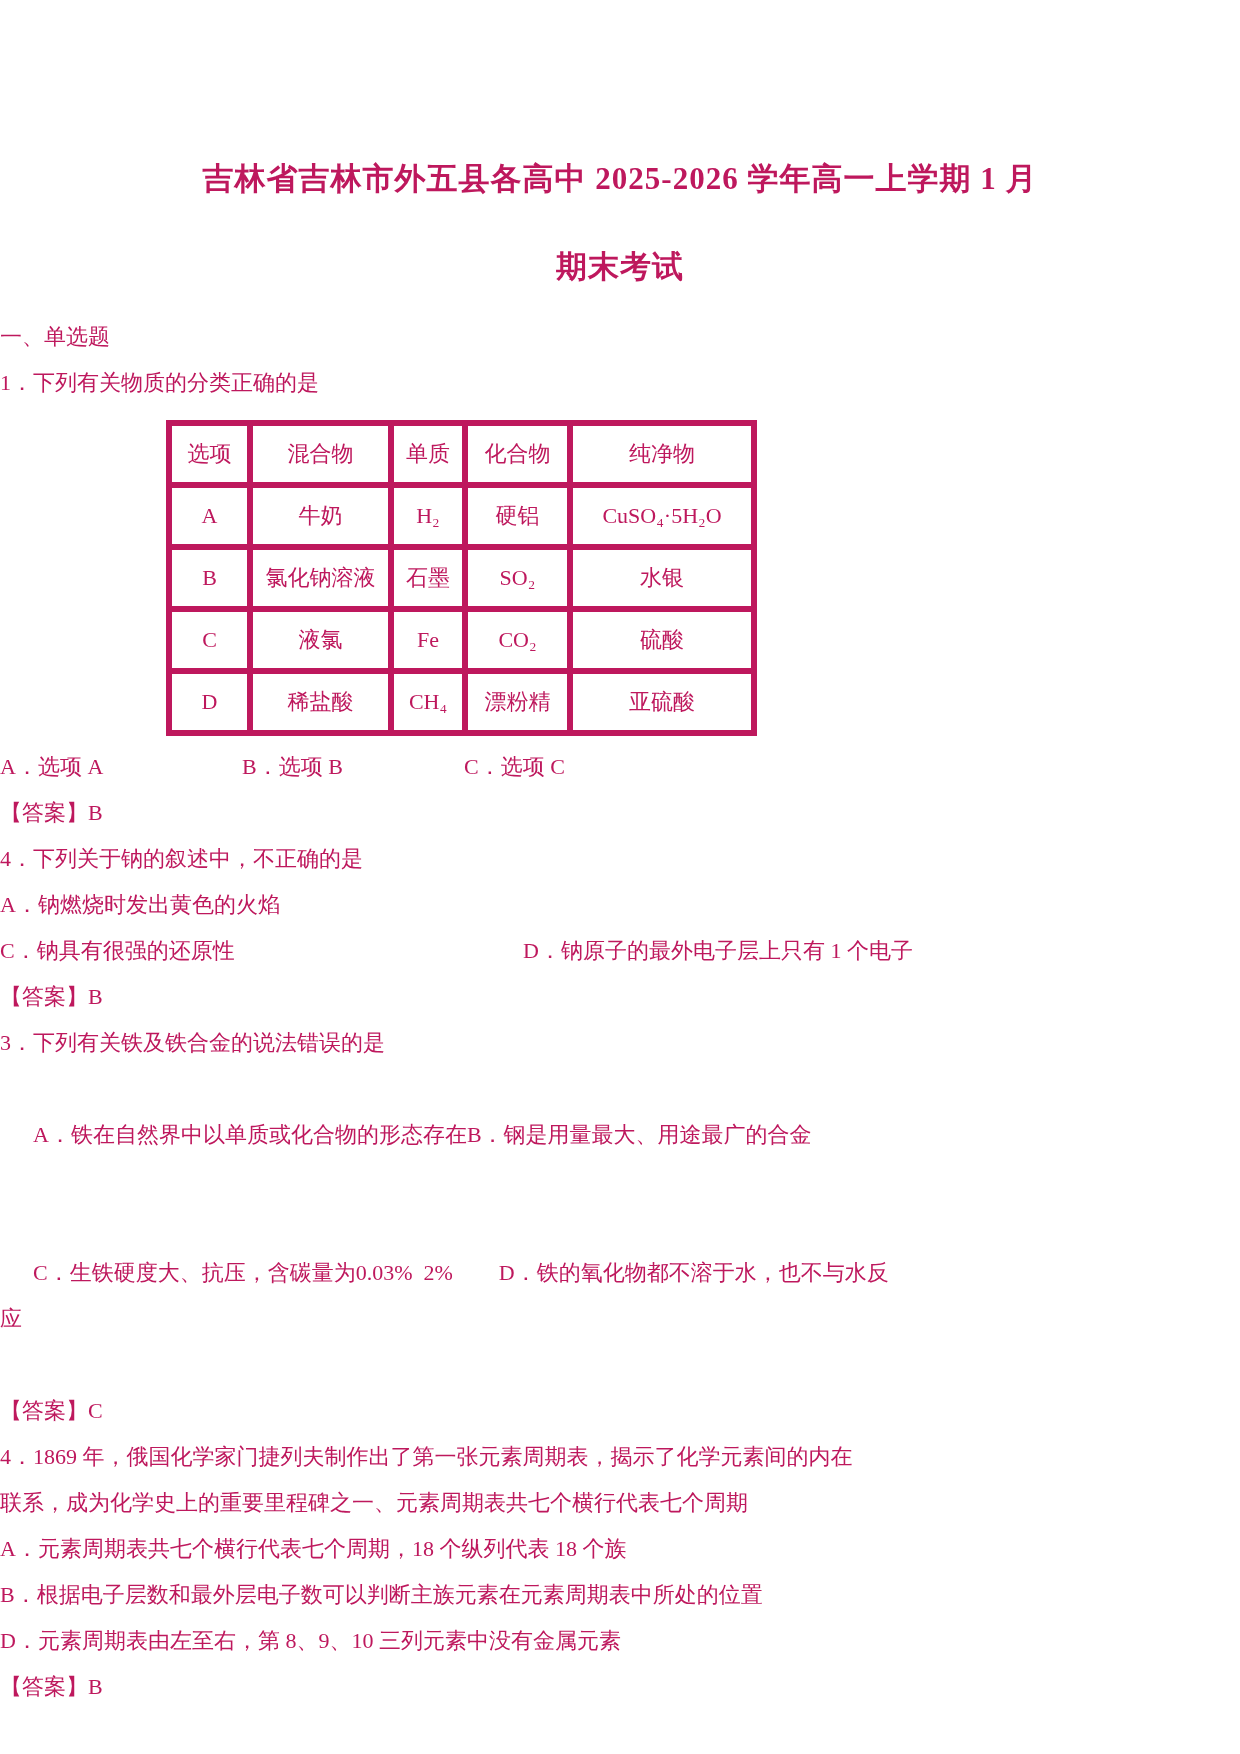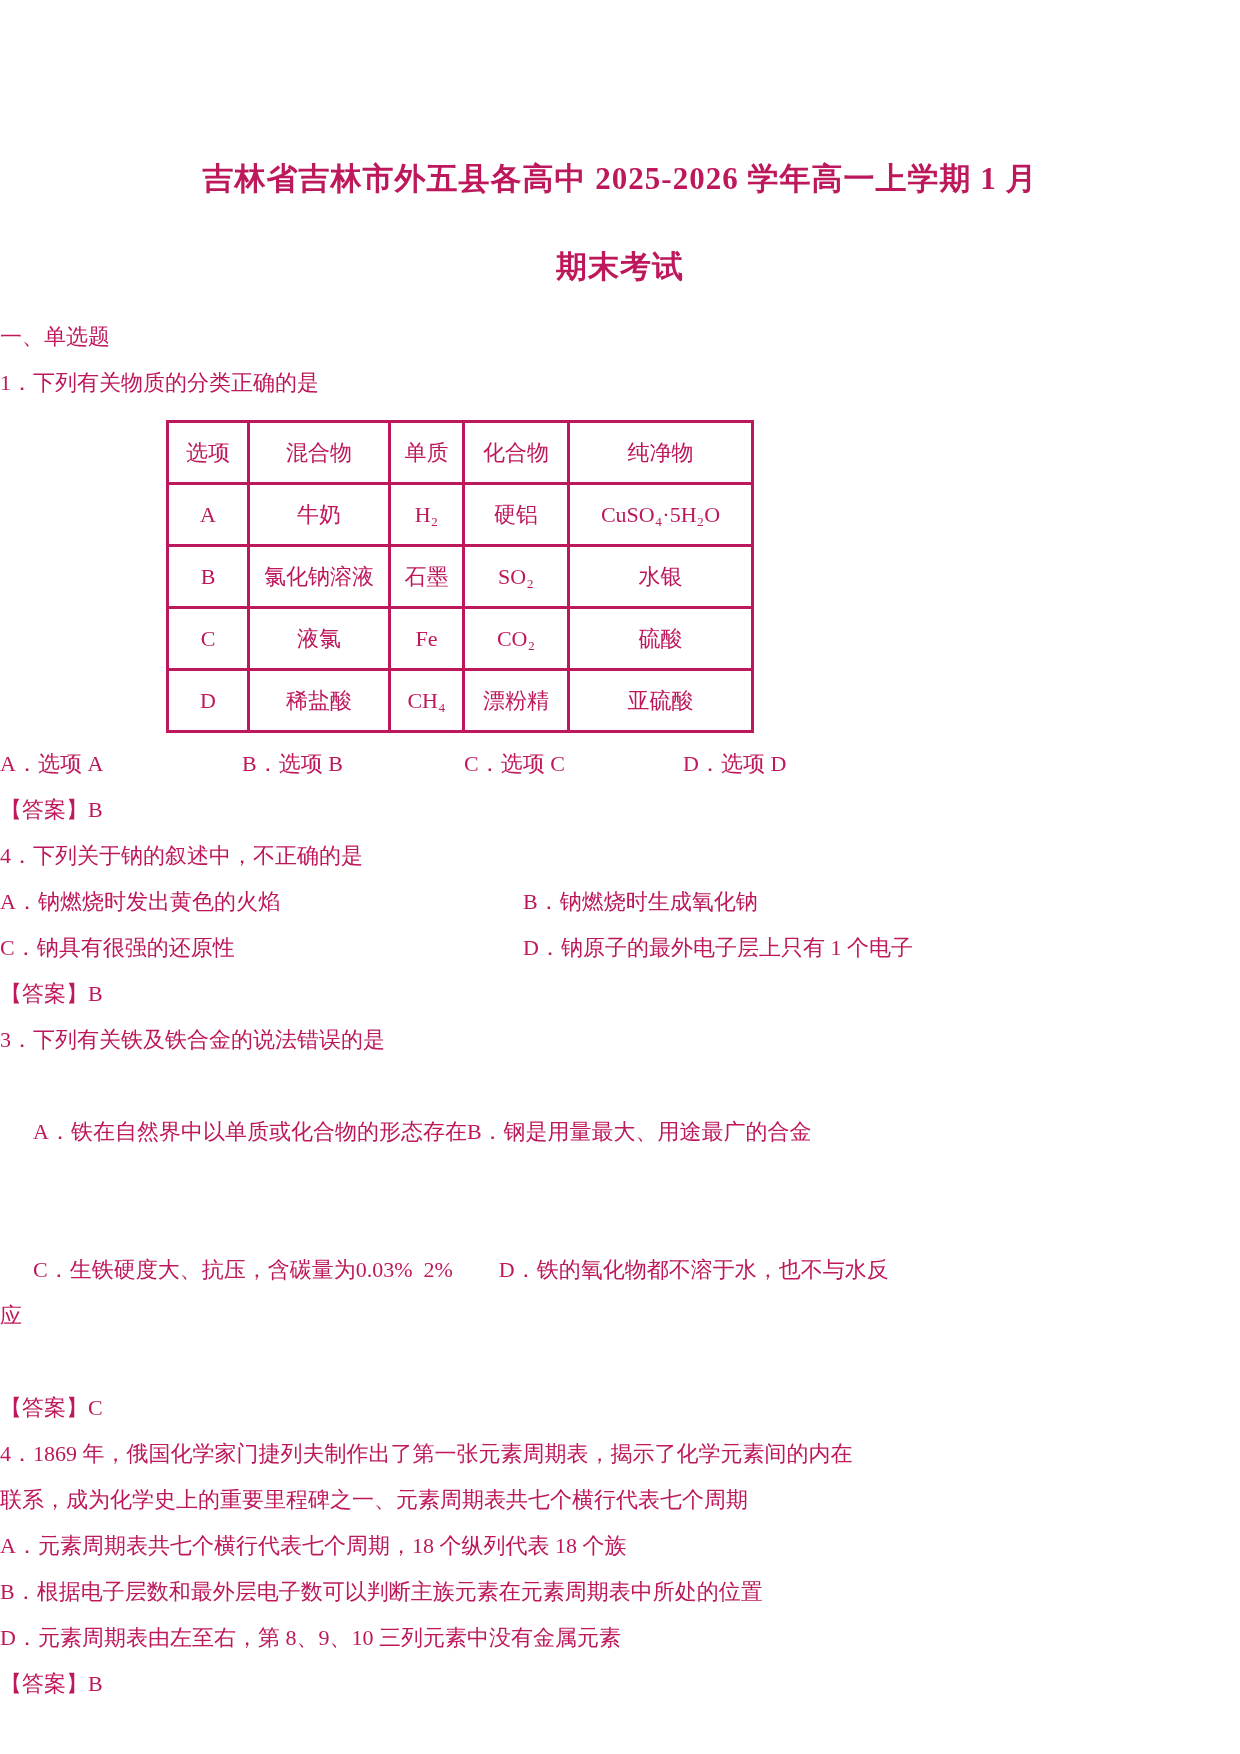--- a/index.html
+++ b/index.html
@@ -31,21 +31,21 @@
     line-height: 46px;
     white-space: pre-wrap;
   }
   .section-heading { margin-top: 26px; }
   .exam-table {
     border-collapse: collapse;
     margin: 14px 0 8px 166px;
     table-layout: fixed;
   }
   .exam-table td, .exam-table th {
-    border: 3px solid #be185d;
+    border: 6px solid #be185d;
     height: 62px;
     text-align: center;
     vertical-align: middle;
     font-size: 22px;
     font-weight: 400;
     padding: 0 4px;
     white-space: nowrap;
   }
   .col-opt  { width: 81px; }
   .col-mix  { width: 141px; }
@@ -121,28 +121,26 @@
         <td>漂粉精</td>
         <td>亚硫酸</td>
       </tr>
     </tbody>
       </table>
 
     <div class="line opts-4">
       <span>A．选项 A</span>
       <span>B．选项 B</span>
       <span>C．选项 C</span>
-      <span>D．选项 D</span>
     </div>
     <div class="line">【答案】B</div>
 
     <div class="line">4．下列关于钠的叙述中，不正确的是</div>
     <div class="line opts-2">
       <span>A．钠燃烧时发出黄色的火焰</span>
-      <span>B．钠燃烧时生成氧化钠</span>
     </div>
     <div class="line opts-2">
       <span>C．钠具有很强的还原性</span>
       <span>D．钠原子的最外电子层上只有 1 个电子</span>
     </div>
     <div class="line">【答案】B</div>
 
     <div class="line">3．下列有关铁及铁合金的说法错误的是</div>
     <div class="line pair-line">
       <span>A．铁在自然界中以单质或化合物的形态存在</span><span>B．钢是用量最大、用途最广的合金</span>

